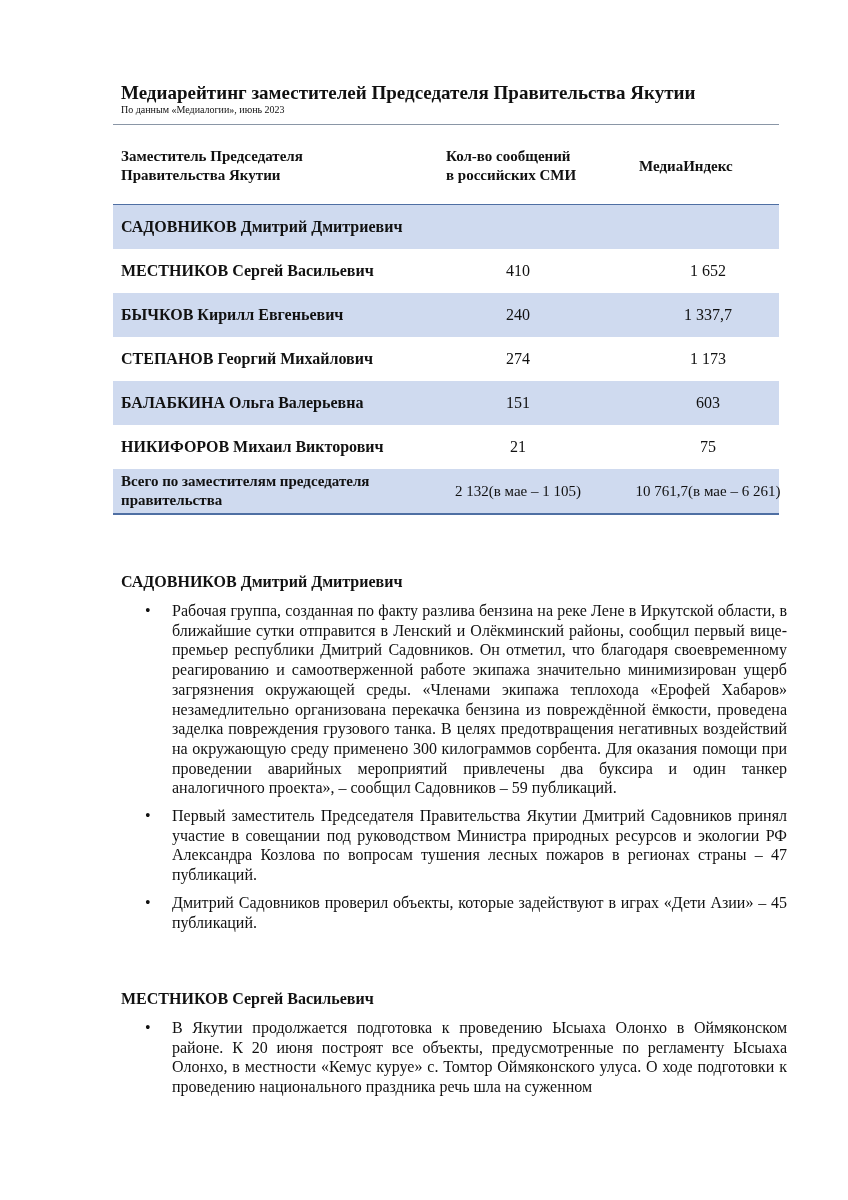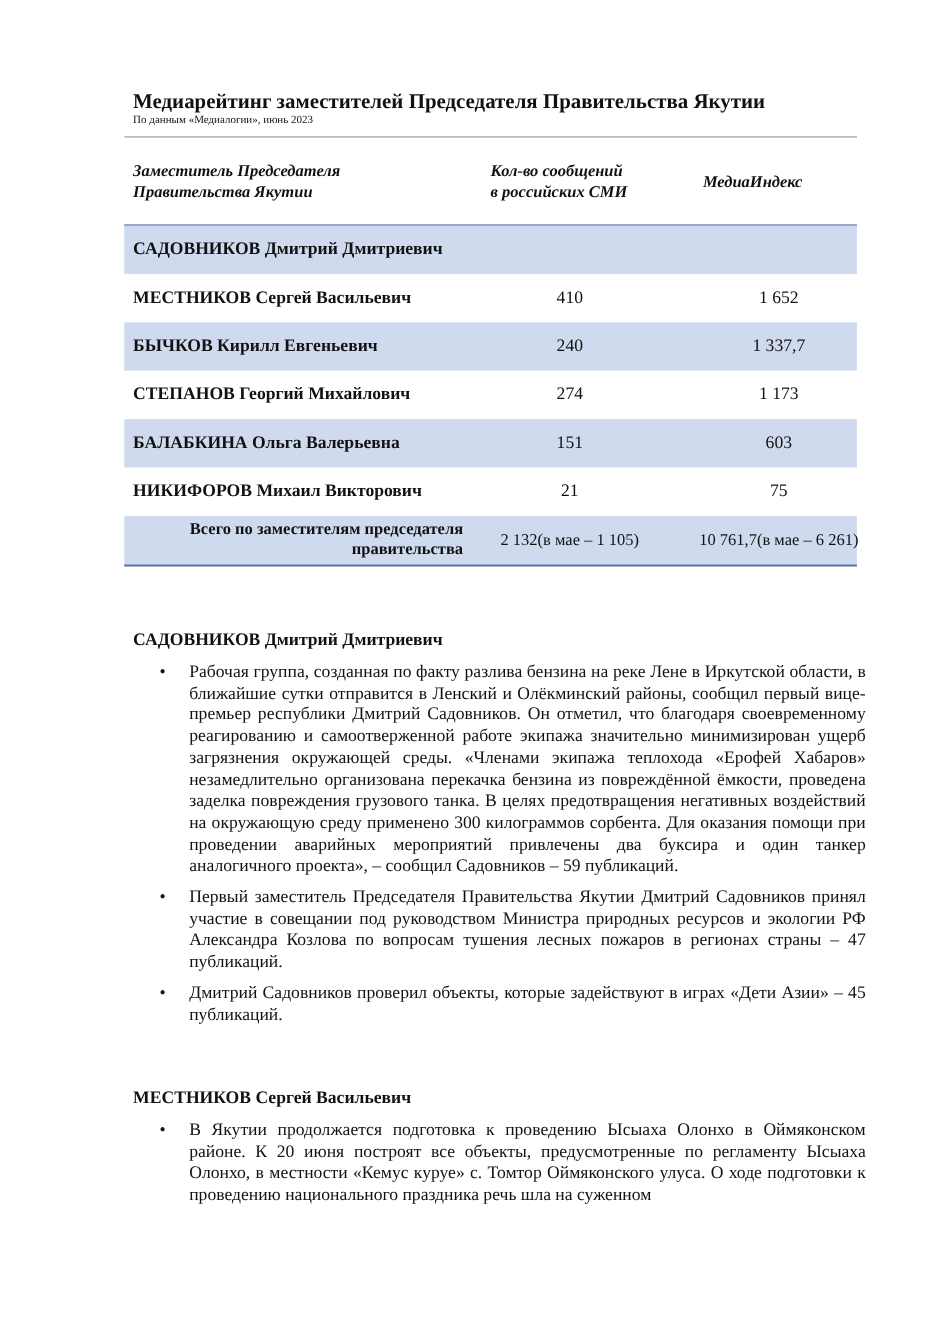--- a/index.html
+++ b/index.html
@@ -4,37 +4,37 @@
 <style>
   html, body { margin: 0; padding: 0; background: #ffffff; }
   body { width: 848px; height: 1200px; position: relative; overflow: hidden;
          font-family: "Liberation Serif", serif; color: #111; }
   .page { position: absolute; left: 0; top: 0; width: 764px; height: 1200px; }
   .title { position: absolute; left: 121px; top: 82px; font-size: 19px; font-weight: bold; white-space: nowrap; }
   .subtitle { position: absolute; left: 121px; top: 104px; font-size: 10px; white-space: nowrap; text-align: right; }
   .title-rule { position: absolute; left: 113px; top: 124px; width: 666px; height: 0; border-top: 1.5px solid #8a96a6; }
 
   .tbl { position: absolute; left: 113px; top: 140px; width: 666px; }
-  .thead { position: relative; height: 65px; font-style: italic; }
+  .thead { position: relative; height: 65px; }
   .th { position: absolute; font-weight: bold; font-size: 15px; line-height: 19px; }
   .th.name { left: 8px; top: 7px; }
   .th.count { left: 333px; top: 7px; }
   .th.index { left: 526px; top: 17px; }
   .thead-rule { position: absolute; left: 0; top: 64px; width: 666px; border-top: 2px solid #4f6fa3; }
 
   .row { position: relative; height: 44px; }
   .row.shaded { background: #cfdaef; }
   .cell { position: absolute; top: 0; height: 44px; display: flex; align-items: center; font-size: 16px; }
   .cell.name { left: 8px; font-weight: bold; white-space: nowrap; }
   .cell.count { left: 290px; width: 230px; justify-content: center; }
   .cell.index { left: 480px; width: 230px; justify-content: center; }
 
   .row.total { height: 44px; background: #cfdaef; }
   .total .cell { font-size: 15px; line-height: 19px; }
-  .total .cell.name { left: 8px; font-weight: bold; white-space: normal; width: 300px; text-align: right; }
+  .total .cell.name { left: 8px; font-weight: bold; white-space: normal; width: 300px; }
   .total .cell.count, .total .cell.index { flex-direction: row; justify-content: center; text-align: right; }
   .total-rule { border-top: 2px solid #4f6fa3; width: 666px; }
 
   .section { position: absolute; left: 121px; width: 666px; }
   .section h3 { margin: 0; font-size: 16px; font-weight: bold; }
   .bullets { margin: 10px 0 0 0; padding: 0; list-style: none; }
   .bullets li { position: relative; padding-left: 51px; font-size: 16px; line-height: 19.7px;
                 text-align: justify; margin-bottom: 8px; }
   .bullets li .dot { position: absolute; left: 24px; top: 0; }
 </style>

